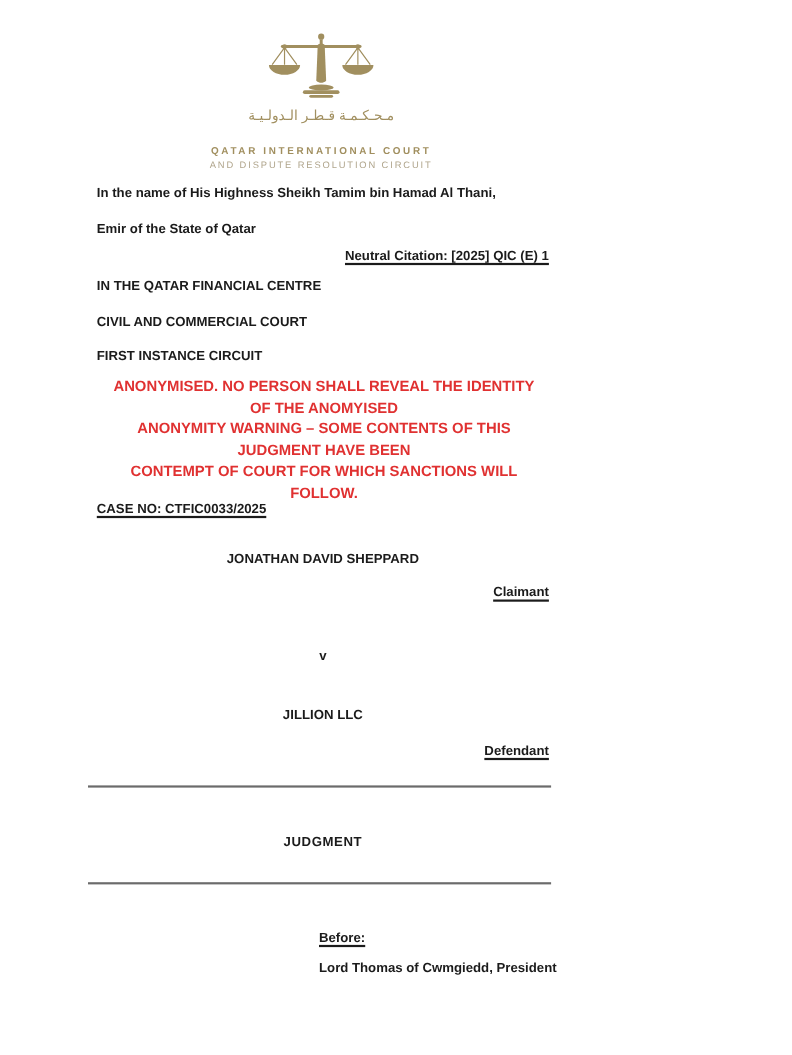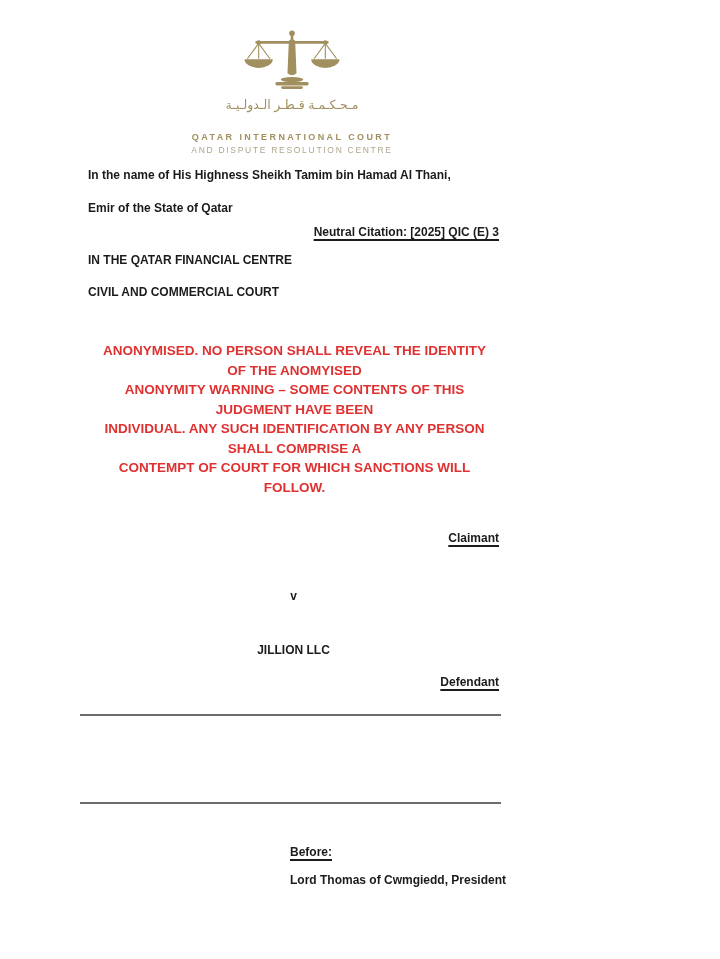--- a/index.html
+++ b/index.html
@@ -98,51 +98,56 @@
         <rect x="40" y="63.5" width="40" height="4" rx="2"></rect>
         <rect x="47" y="68.5" width="26" height="3.2" rx="1.6"></rect>
       </g>
       <g stroke="currentColor" stroke-width="1.3" fill="none">
         <path d="M20 17 L6.5 35.5 M20 17 L33.5 35.5 M20 17 L20 35.5"></path>
         <path d="M100 17 L86.5 35.5 M100 17 L113.5 35.5 M100 17 L100 35.5"></path>
       </g>
     </svg>
     <div class="logo-arabic">مـحـكـمـة قـطـر الـدولـيـة</div>
     <div class="logo-en1">QATAR INTERNATIONAL COURT</div>
-    <div class="logo-en2">AND DISPUTE RESOLUTION CENTRE</div>
+    <div class="logo-en2">AND DISPUTE RESOLUTION CIRCUIT</div>
   </div>
 
   <div class="line" style="top:168px">In the name of His Highness Sheikh Tamim bin Hamad Al Thani,</div>
   <div class="line" style="top:201px">Emir of the State of Qatar</div>
 
   <div class="line right" style="top:225px">
-    <span class="u">Neutral Citation: [2025] QIC (E) 3</span>
+    <span class="u">Neutral Citation: [2025] QIC (E) 1</span>
   </div>
 
   <div class="line" style="top:285px">CIVIL AND COMMERCIAL COURT</div>
   <div class="line" style="top:253px">IN THE QATAR FINANCIAL CENTRE</div>
+  <div class="line" style="top:316px">FIRST INSTANCE CIRCUIT</div>
 
   <div class="warning">
     <div>ANONYMISED. NO PERSON SHALL REVEAL THE IDENTITY OF THE ANOMYISED</div>
     <div>ANONYMITY WARNING – SOME CONTENTS OF THIS JUDGMENT HAVE BEEN</div>
-    <div>INDIVIDUAL. ANY SUCH IDENTIFICATION BY ANY PERSON SHALL COMPRISE A</div>
     <div>CONTEMPT OF COURT FOR WHICH SANCTIONS WILL FOLLOW.</div>
   </div>
 
+  <div class="line" style="top:455px">
+    <span class="u">CASE NO: CTFIC0033/2025</span>
+  </div>
 
+  <div class="line center" style="top:501px">JONATHAN DAVID SHEPPARD</div>
   <div class="line right" style="top:531px">
     <span class="u">Claimant</span>
   </div>
   <div class="line center" style="top:589px">v</div>
   <div class="line center" style="top:643px">JILLION LLC</div>
   <div class="line right" style="top:675px">
     <span class="u">Defendant</span>
   </div>
 
   <div class="rule" style="top:714px"></div>
+  <div class="line center" style="top:758px; letter-spacing:0.5px">JUDGMENT</div>
   <div class="rule" style="top:802px"></div>
 
   <div class="line before-block" style="top:845px">
     <span class="u">Before:</span>
   </div>
   <div class="line before-block" style="top:873px">Lord Thomas of Cwmgiedd, President</div>
 
 </div>
 
 </body></html>

